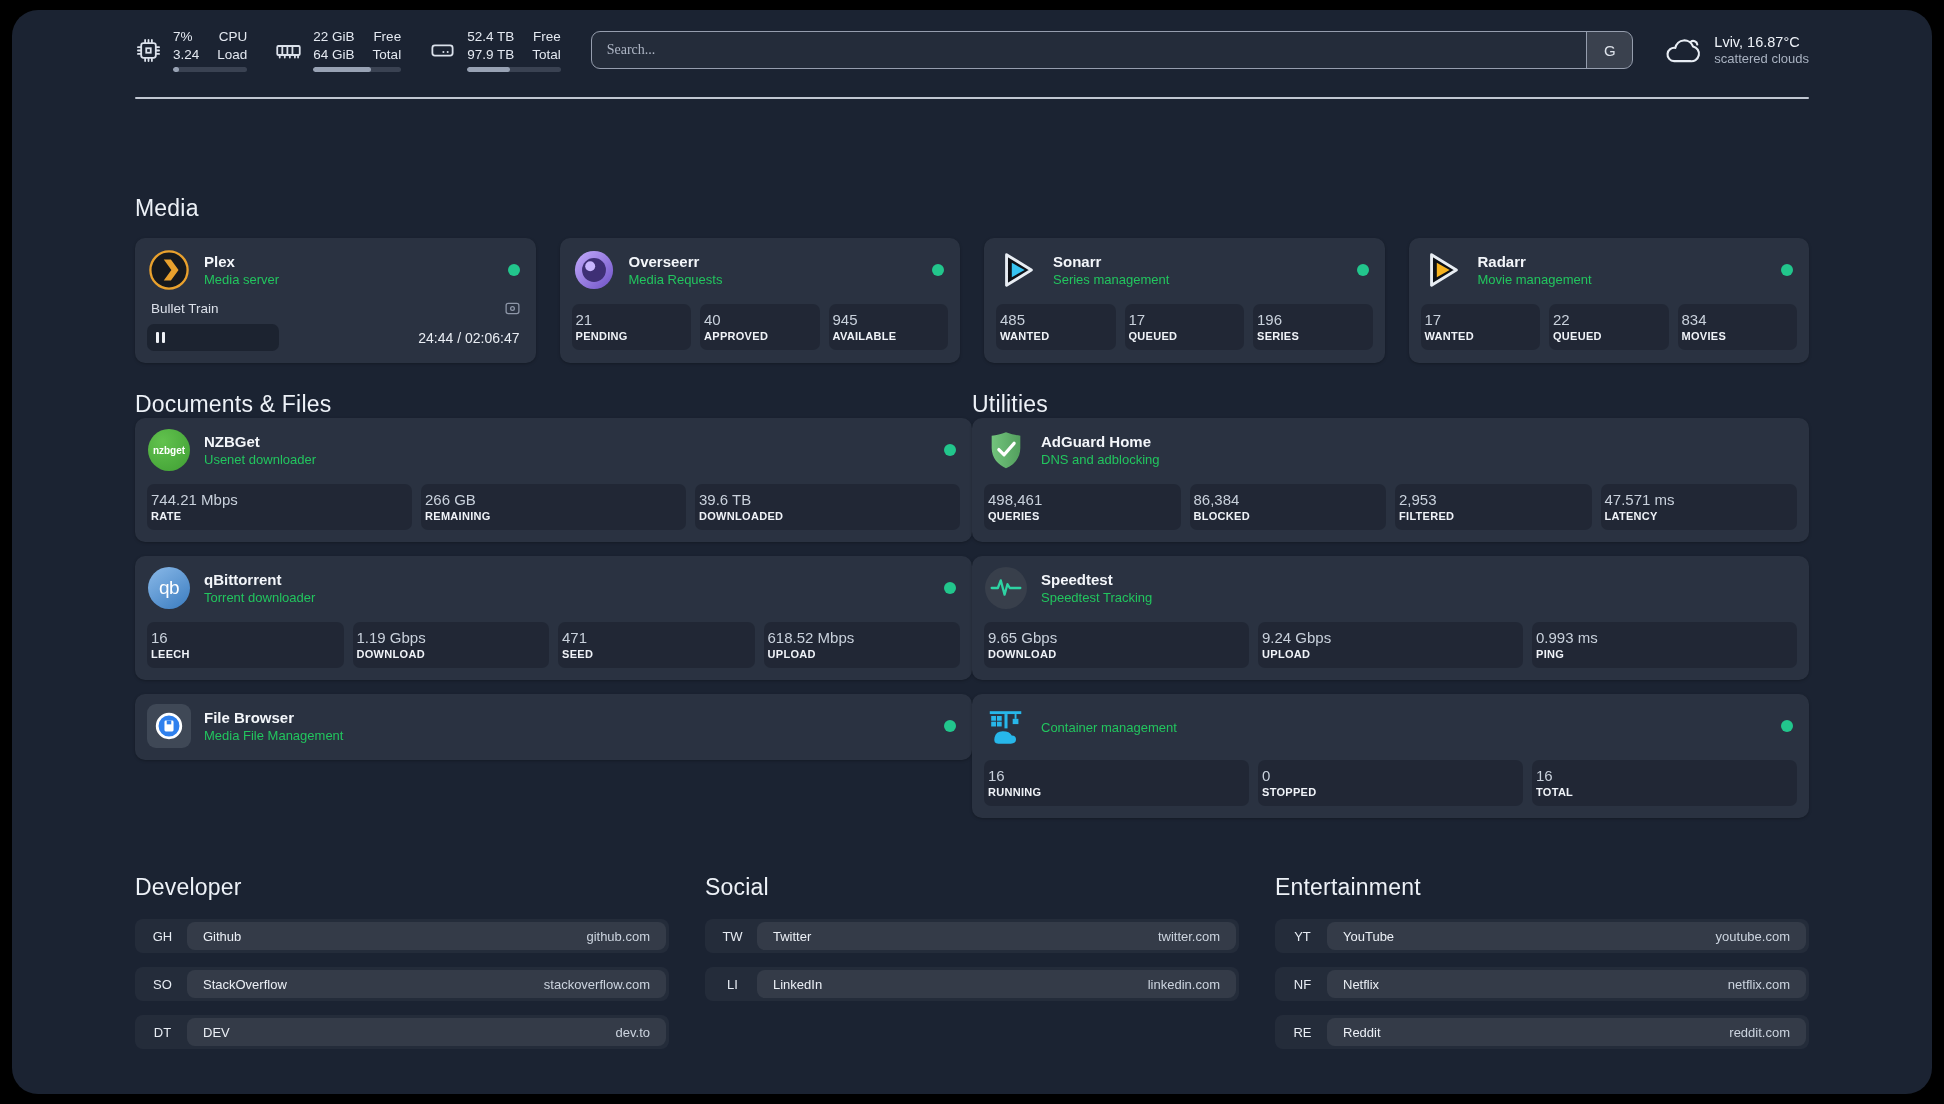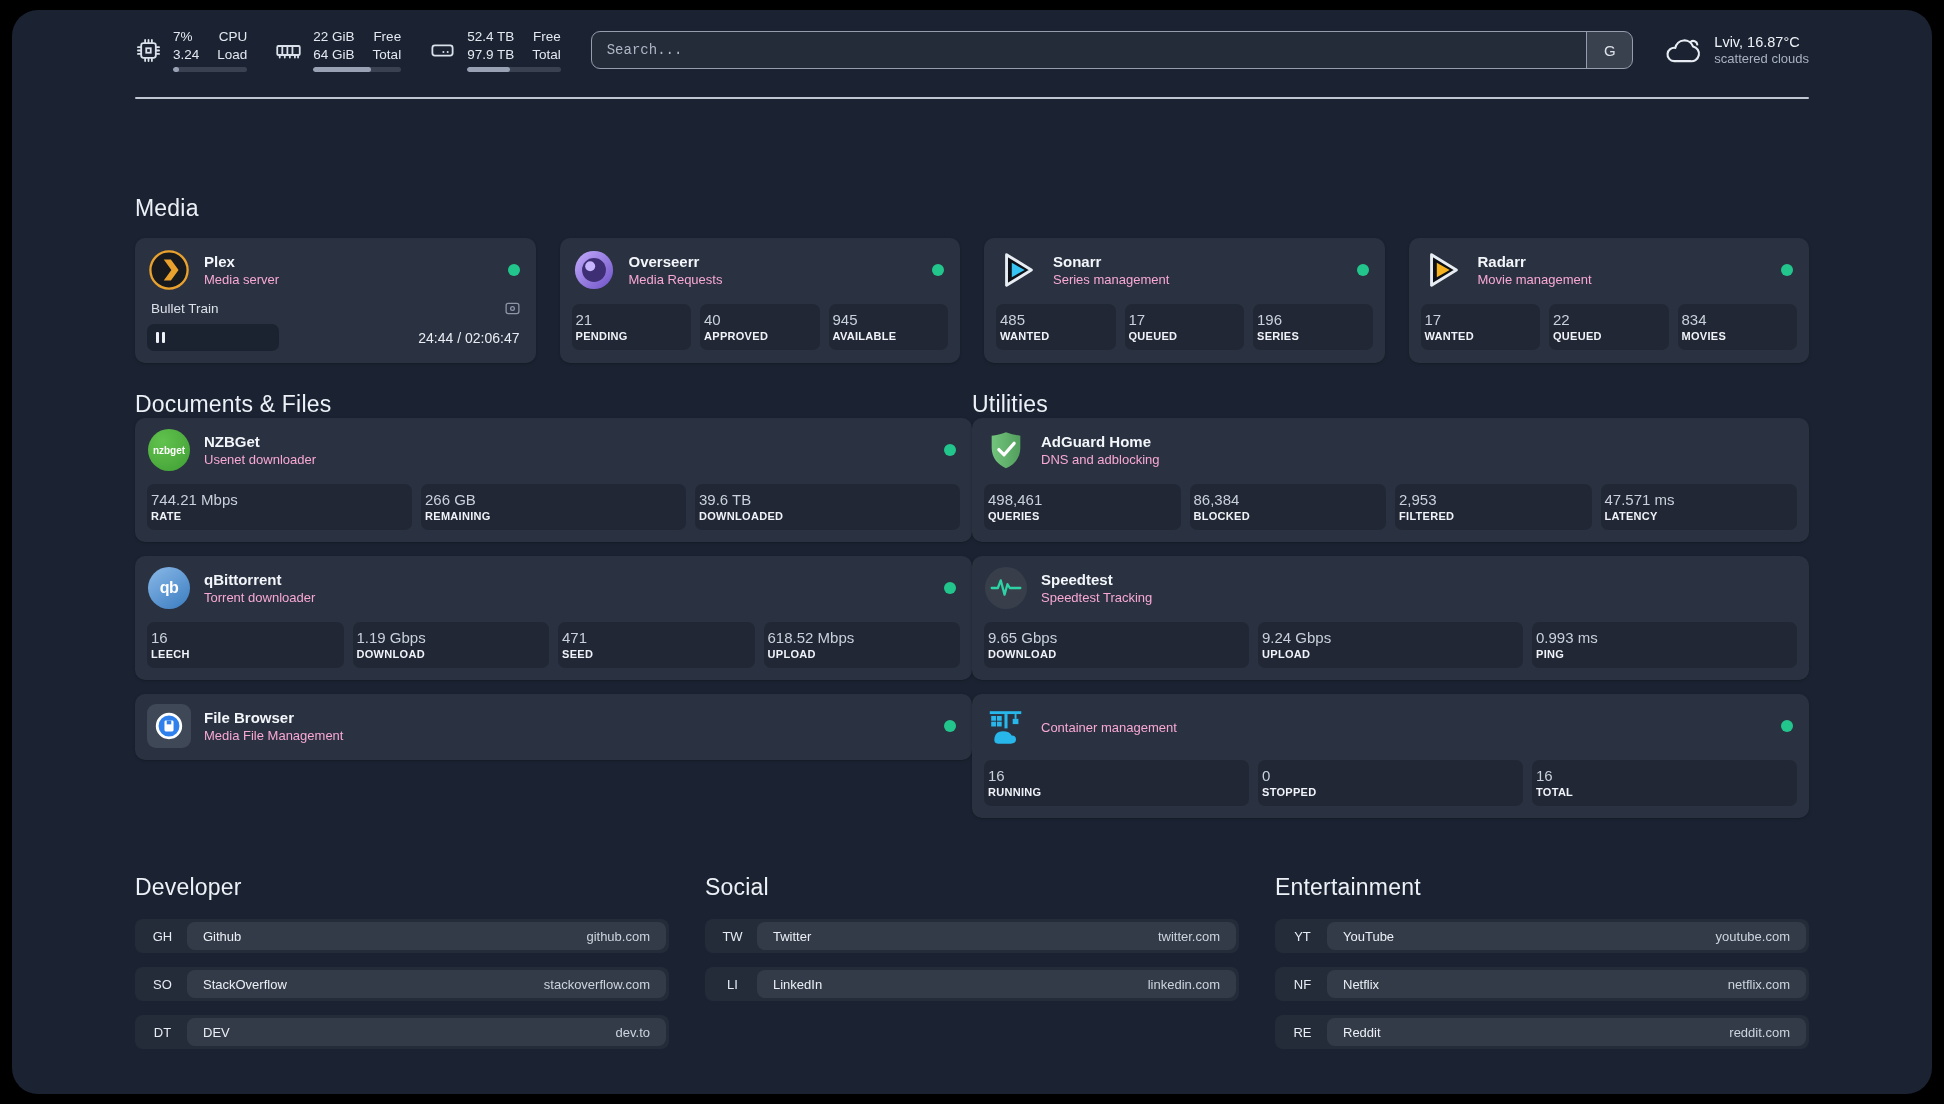--- a/index.html
+++ b/index.html
@@ -14,21 +14,21 @@
   .res-body{display:flex;flex-direction:column;}
   .res-cols{display:flex;gap:18px;font-size:13.5px;line-height:1.32;color:#e4e9f1;}
   .res-col{display:flex;flex-direction:column;}
   .res-col.right{text-align:right;}
   .bar{height:5px;background:#3a4252;border-radius:3px;margin-top:4px;overflow:hidden;}
   .fill{height:100%;background:#98a2b4;border-radius:3px;}
   .search-wrap{flex:1;}
   .search-box{display:flex;align-items:stretch;height:36px;border:1px solid #969eae;border-radius:9px;
               background:rgba(255,255,255,0.045);overflow:hidden;}
   .search-box input{flex:1;background:transparent;border:0;outline:0;color:#e8ecf3;padding:0 15px;font-size:14px;
-                    font-family:Liberation Mono, monospace;}
+                    font-family:Liberation Serif, serif;}
   .search-box input::placeholder{color:#aeb6c5;}
   .g-btn{width:46px;background:rgba(255,255,255,0.10);border:0;border-left:1px solid #969eae;color:#dde2ea;
          display:flex;align-items:center;justify-content:center;font-size:15px;cursor:pointer;
          font-family:"Liberation Sans",sans-serif;}
   .weather{display:flex;align-items:center;gap:13px;flex:0 0 auto;}
   .weather-icon{color:#e8edf4;display:flex;}
   .weather-loc{font-size:14.5px;color:#eef2f8;}
   .weather-cond{font-size:13px;color:#a9b2c1;margin-top:1px;}
   .divider{border:none;height:2px;background:#d8dee8;opacity:.88;margin:27px 0 0;border-radius:1px;}
   
@@ -36,40 +36,40 @@
   .media-sec{margin-top:96px;}
   .grid4{display:grid;grid-template-columns:repeat(4,1fr);gap:24px;margin-top:16px;}
   .twocol{display:grid;grid-template-columns:1fr 1fr;margin-top:28px;}
   .col-cards{display:flex;flex-direction:column;gap:14px;}
   
   .card{background:#2a3241;border-radius:10px;padding:10px 12px 12px;box-shadow:0 1px 3px rgba(0,0,0,.25);cursor:pointer;}
   .card-head{display:flex;align-items:center;gap:13px;}
   .svc-icon{width:44px;height:44px;flex:0 0 auto;display:flex;align-items:center;justify-content:center;}
   .svc-text{flex:1;min-width:0;}
   .svc-name{font-size:15px;font-weight:700;color:#f3f6fa;}
-  .svc-desc{font-size:13px;color:#f9a8d4;margin-top:2px;}
+  .svc-desc{font-size:13px;color:#22c55e;margin-top:2px;}
   .dot{width:12px;height:12px;border-radius:50%;background:#22c68c;margin-right:4px;flex:0 0 auto;}
   .stats{display:flex;gap:9px;margin-top:12px;}
   .stat{flex:1;background:rgba(12,18,28,0.30);border-radius:7px;text-align:left;padding:7px 4px 8px;}
   .stat-val{font-size:15px;color:#c9d1dc;}
   .stat-lab{font-size:11px;font-weight:700;color:#f0f3f8;margin-top:2px;letter-spacing:.3px;}
   
   .player{margin-top:8px;}
   .player-top{display:flex;align-items:center;justify-content:space-between;padding:0 3px 7px 4px;
               font-size:13.5px;color:#dbe0e9;}
   .cast{color:#8e97a8;display:flex;cursor:pointer;}
   .player-bar{display:flex;align-items:center;justify-content:space-between;}
   .track{height:27px;background:#1c2330;border-radius:7px;display:flex;align-items:center;padding-left:9px;box-sizing:border-box;}
   .pause{background:none;border:0;display:flex;gap:3px;padding:0;cursor:pointer;}
   .pause span{display:block;width:3px;height:11px;background:#eef1f6;border-radius:1px;}
   .time{font-size:14px;color:#e9edf3;font-weight:500;padding-right:4px;}
   
   .circle-icon{width:42px;height:42px;border-radius:50%;display:flex;align-items:center;justify-content:center;}
   .nzb{background:radial-gradient(circle at 35% 30%,#62c24e,#3f9e33);color:#fff;font-size:10px;font-weight:700;}
-  .qb{background:linear-gradient(145deg,#8ab9e8,#3a7cc0);color:#fff;font-size:16px;font-weight:700;letter-spacing:-.5px;}
+  .qb{background:linear-gradient(145deg,#8ab9e8,#3a7cc0);color:#fff;font-size:19px;font-weight:400;letter-spacing:-.5px;}
   .spd{background:#383f4b;}
   .fb-tile{width:44px;height:44px;border-radius:9px;background:#3f4856;display:flex;align-items:center;justify-content:center;}
   
   .bm-grid{display:grid;grid-template-columns:repeat(3,1fr);gap:36px;margin-top:56px;}
   .bm-list{display:flex;flex-direction:column;gap:14px;margin-top:18px;}
   .bm-row{display:flex;background:rgba(255,255,255,0.045);border-radius:8px;padding:3px;height:34px;
           box-sizing:border-box;align-items:stretch;cursor:pointer;}
   .bm-abbr{width:49px;display:flex;align-items:center;justify-content:center;font-size:13px;color:#e7ecf3;}
   .bm-body{flex:1;background:rgba(255,255,255,0.075);border-radius:8px;display:flex;align-items:center;
            justify-content:space-between;padding:0 16px;font-size:13px;}

